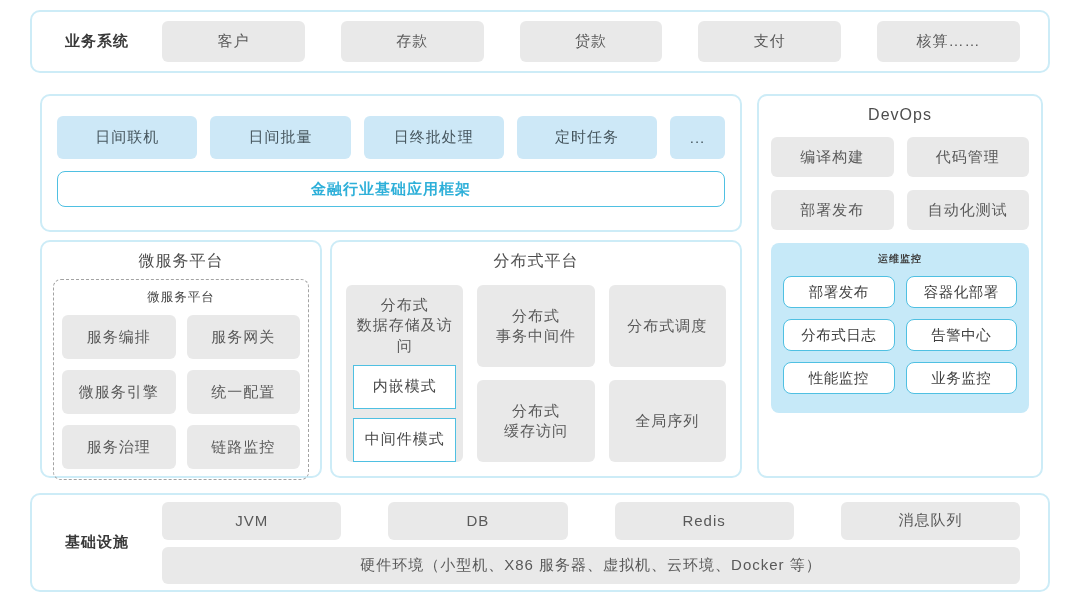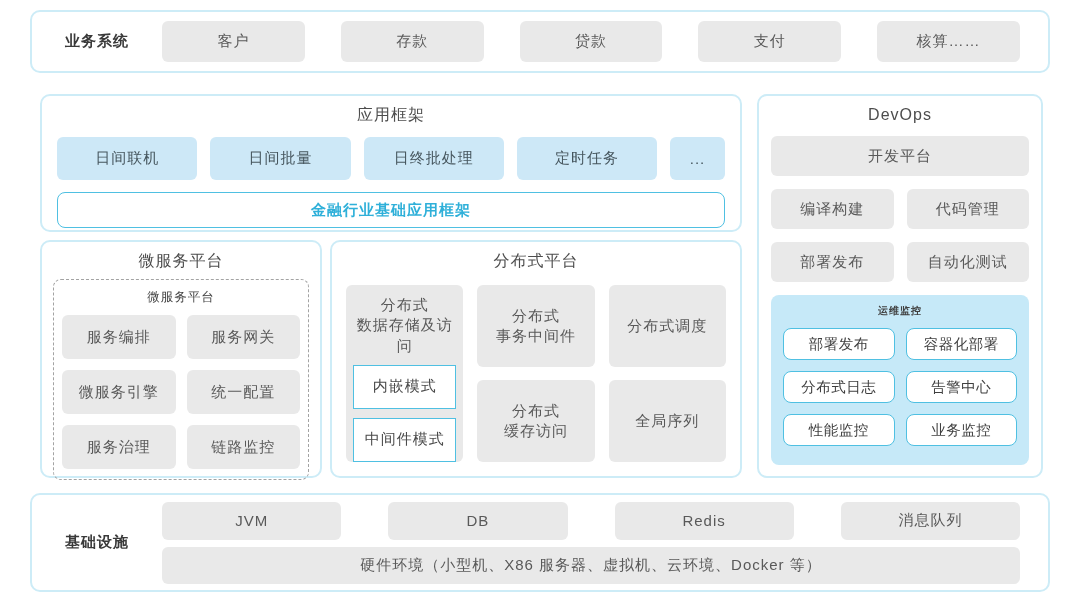--- a/index.html
+++ b/index.html
@@ -120,21 +120,20 @@
     <div class="hrow">
       <div class="box gray">客户</div>
       <div class="box gray">存款</div>
       <div class="box gray">贷款</div>
       <div class="box gray">支付</div>
       <div class="box gray">核算……</div>
     </div>
   </section>
 
   <section class="panel appframe">
-    <div class="panel-title">应用框架</div>
     <div class="hrow">
       <div class="box blue">日间联机</div>
       <div class="box blue">日间批量</div>
       <div class="box blue">日终批处理</div>
       <div class="box blue">定时任务</div>
       <div class="box blue small">...</div>
     </div>
     <div class="base-bar">金融行业基础应用框架</div>
   </section>
 
@@ -176,21 +175,20 @@
       </div>
       <div class="dist-col">
         <div class="box gray">分布式调度</div>
         <div class="box gray">全局序列</div>
       </div>
     </div>
   </section>
 
   <section class="panel devops">
     <div class="panel-title">DevOps</div>
-    <div class="box gray wide">开发平台</div>
     <div class="grid2">
       <div class="box gray">编译构建</div>
       <div class="box gray">代码管理</div>
       <div class="box gray">部署发布</div>
       <div class="box gray">自动化测试</div>
     </div>
     <div class="monitor">
       <div class="monitor-title">运维监控</div>
       <div class="grid2m">
         <div class="wbox">部署发布</div>

